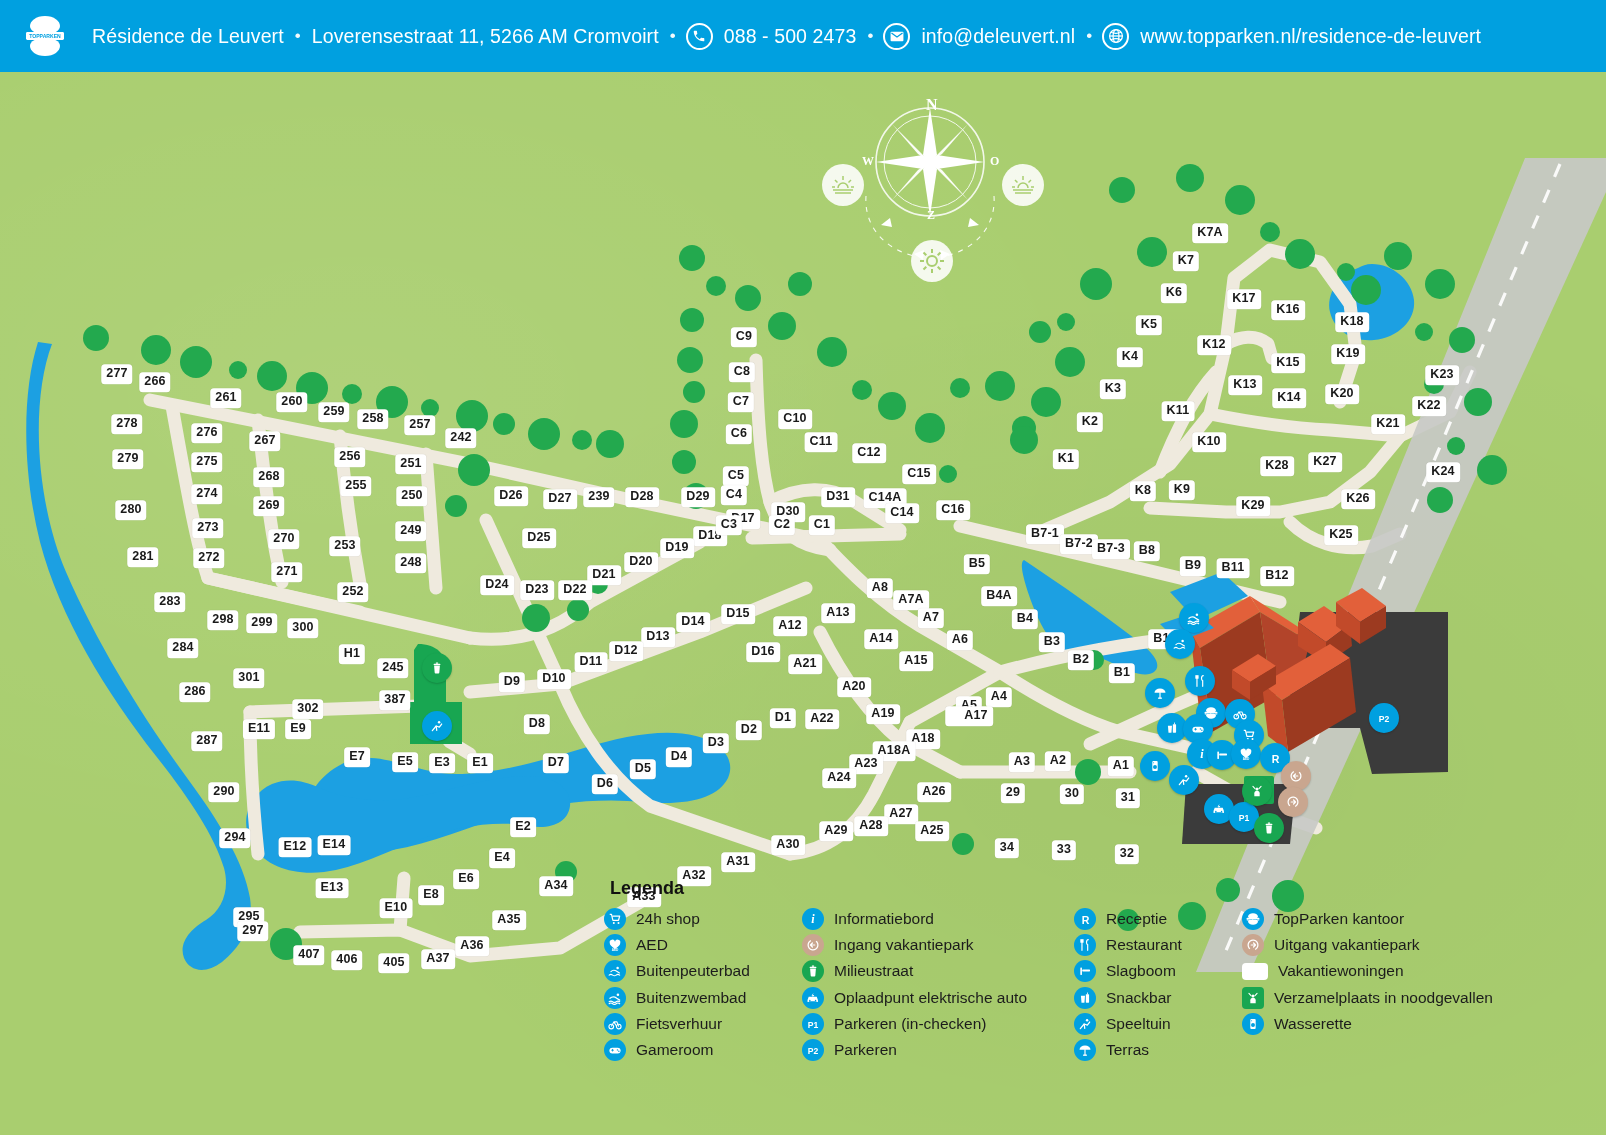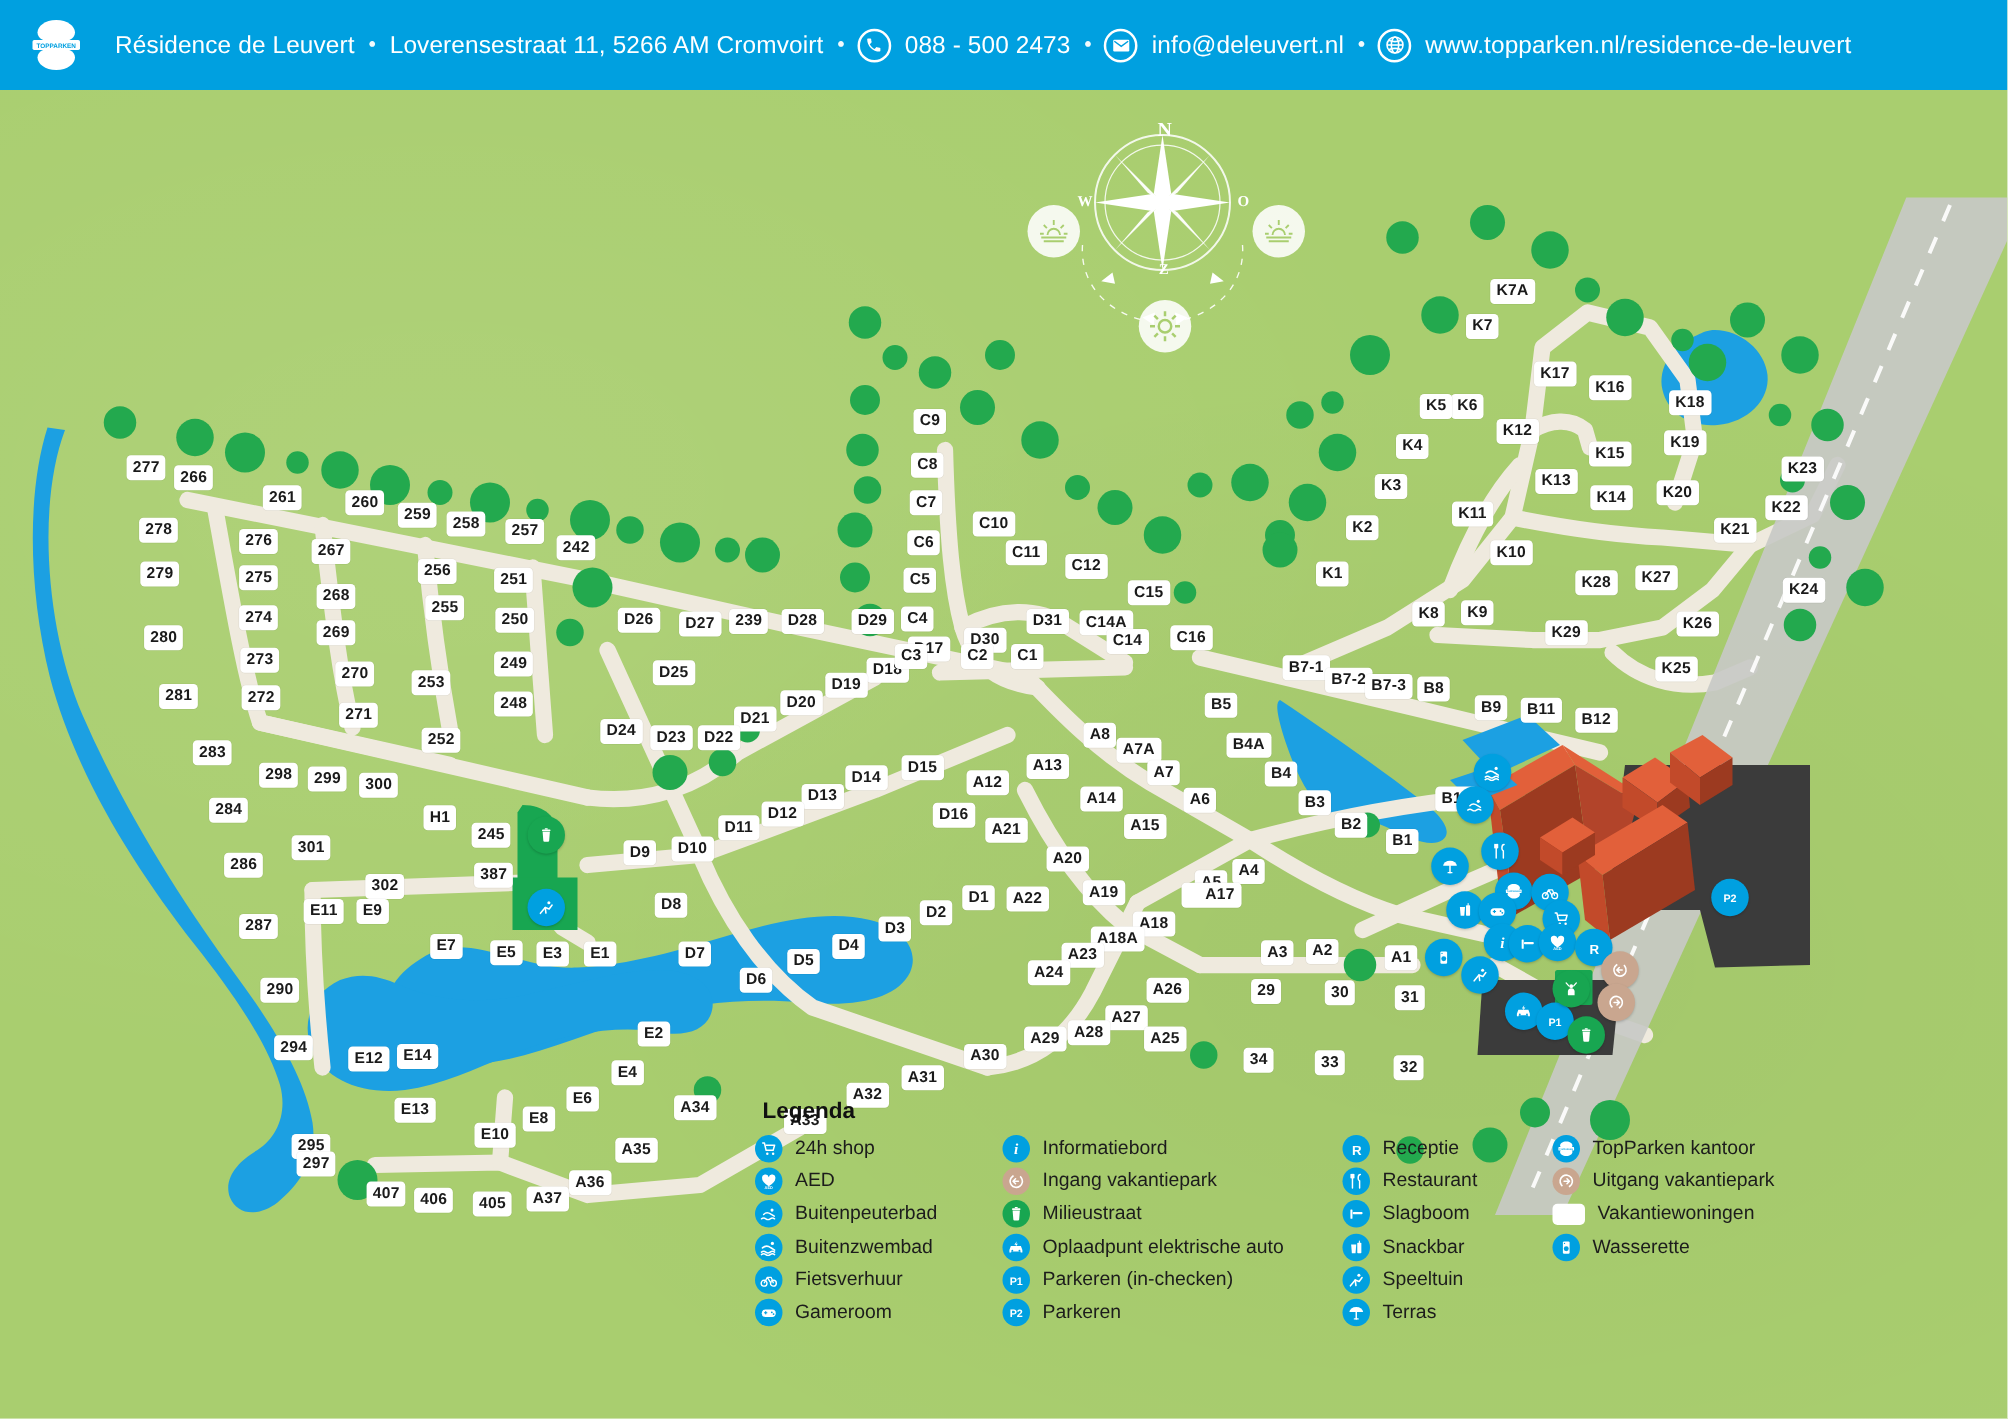--- a/index.html
+++ b/index.html
@@ -567,21 +567,21 @@
         <div class="plot" style="left: 605px; top: 712px;">D6</div>
         <div class="plot" style="left: 643px; top: 697px;">D5</div>
         <div class="plot" style="left: 679px; top: 685px;">D4</div>
         <div class="plot" style="left: 716px; top: 671px;">D3</div>
         <div class="plot" style="left: 749px; top: 658px;">D2</div>
         <div class="plot" style="left: 783px; top: 646px;">D1</div>
         <div class="plot" style="left: 744px; top: 265px;">C9</div>
         <div class="plot" style="left: 742px; top: 300px;">C8</div>
         <div class="plot" style="left: 741px; top: 330px;">C7</div>
         <div class="plot" style="left: 739px; top: 362px;">C6</div>
-        <div class="plot" style="left: 736px; top: 392px;">C5</div>
+        <div class="plot" style="left: 736px; top: 404px;">C5</div>
         <div class="plot" style="left: 734px; top: 423px;">C4</div>
         <div class="plot" style="left: 729px; top: 453px;">C3</div>
         <div class="plot" style="left: 795px; top: 347px;">C10</div>
         <div class="plot" style="left: 821px; top: 370px;">C11</div>
         <div class="plot" style="left: 869px; top: 381px;">C12</div>
         <div class="plot" style="left: 782px; top: 453px;">C2</div>
         <div class="plot" style="left: 822px; top: 453px;">C1</div>
         <div class="plot" style="left: 919px; top: 402px;">C15</div>
         <div class="plot" style="left: 885px; top: 426px;">C14A</div>
         <div class="plot" style="left: 902px; top: 441px;">C14</div>
@@ -632,21 +632,21 @@
         <div class="plot" style="left: 1045px; top: 462px;">B7-1</div>
         <div class="plot" style="left: 1079px; top: 472px;">B7-2</div>
         <div class="plot" style="left: 1111px; top: 477px;">B7-3</div>
         <div class="plot" style="left: 1147px; top: 479px;">B8</div>
         <div class="plot" style="left: 1193px; top: 494px;">B9</div>
         <div class="plot" style="left: 1233px; top: 496px;">B11</div>
         <div class="plot" style="left: 1277px; top: 504px;">B12</div>
         <div class="plot" style="left: 1165px; top: 567px;">B10</div>
         <div class="plot" style="left: 1210px; top: 161px;">K7A</div>
         <div class="plot" style="left: 1186px; top: 189px;">K7</div>
-        <div class="plot" style="left: 1174px; top: 221px; margin-top: 32px;">K6</div>
+        <div class="plot" style="left: 1174px; top: 221px;">K6</div>
         <div class="plot" style="left: 1149px; top: 253px;">K5</div>
         <div class="plot" style="left: 1130px; top: 285px;">K4</div>
         <div class="plot" style="left: 1113px; top: 317px;">K3</div>
         <div class="plot" style="left: 1090px; top: 350px;">K2</div>
         <div class="plot" style="left: 1066px; top: 387px;">K1</div>
         <div class="plot" style="left: 1244px; top: 227px;">K17</div>
         <div class="plot" style="left: 1288px; top: 238px;">K16</div>
         <div class="plot" style="left: 1214px; top: 273px;">K12</div>
         <div class="plot" style="left: 1288px; top: 277px; margin-top: 14px;">K15</div>
         <div class="plot" style="left: 1245px; top: 313px;">K13</div>
@@ -1032,20 +1032,30 @@
                   <path d="M9 12 H15.8 M13 8.6 L16.4 12 L13 15.4" stroke="#ffffff" stroke-width="2.1" fill="none" stroke-linecap="round" stroke-linejoin="round"></path>
                 </svg>
               </span>
               <span class="legend-label">Uitgang vakantiepark</span>
             </div>
             <div class="legend-row">
               <span class="legend-ic white"></span>
               <span class="legend-label">Vakantiewoningen</span>
             </div>
             <div class="legend-row">
+              <span class="legend-ic green">
+                <svg width="14" height="14" viewBox="0 0 24 24">
+                  <circle cx="12" cy="8.4" r="2.6" fill="#ffffff"></circle>
+                  <path d="M12 11.4 c-3 0-4.6 1.8-4.6 4.4 v5 h9.2 v-5 c0-2.6-1.6-4.4-4.6-4.4 Z" fill="#ffffff"></path>
+                  <path d="M5 4 L8.6 8 M19 4 L15.4 8" stroke="#ffffff" stroke-width="1.8" stroke-linecap="round"></path>
+                </svg>
+              </span>
+              <span class="legend-label">Verzamelplaats in noodgevallen</span>
+            </div>
+            <div class="legend-row">
               <span class="legend-ic">
                 <svg width="14" height="14" viewBox="0 0 24 24">
                   <rect x="7.4" y="3.6" width="9.2" height="16.8" rx="1.6" fill="#ffffff"></rect>
                   <circle cx="12" cy="13.6" r="3.4" fill="#00a0e0"></circle>
                   <circle cx="9.6" cy="6.4" r=".9" fill="#00a0e0"></circle>
                 </svg>
               </span>
               <span class="legend-label">Wasserette</span>
             </div>
           </div>

